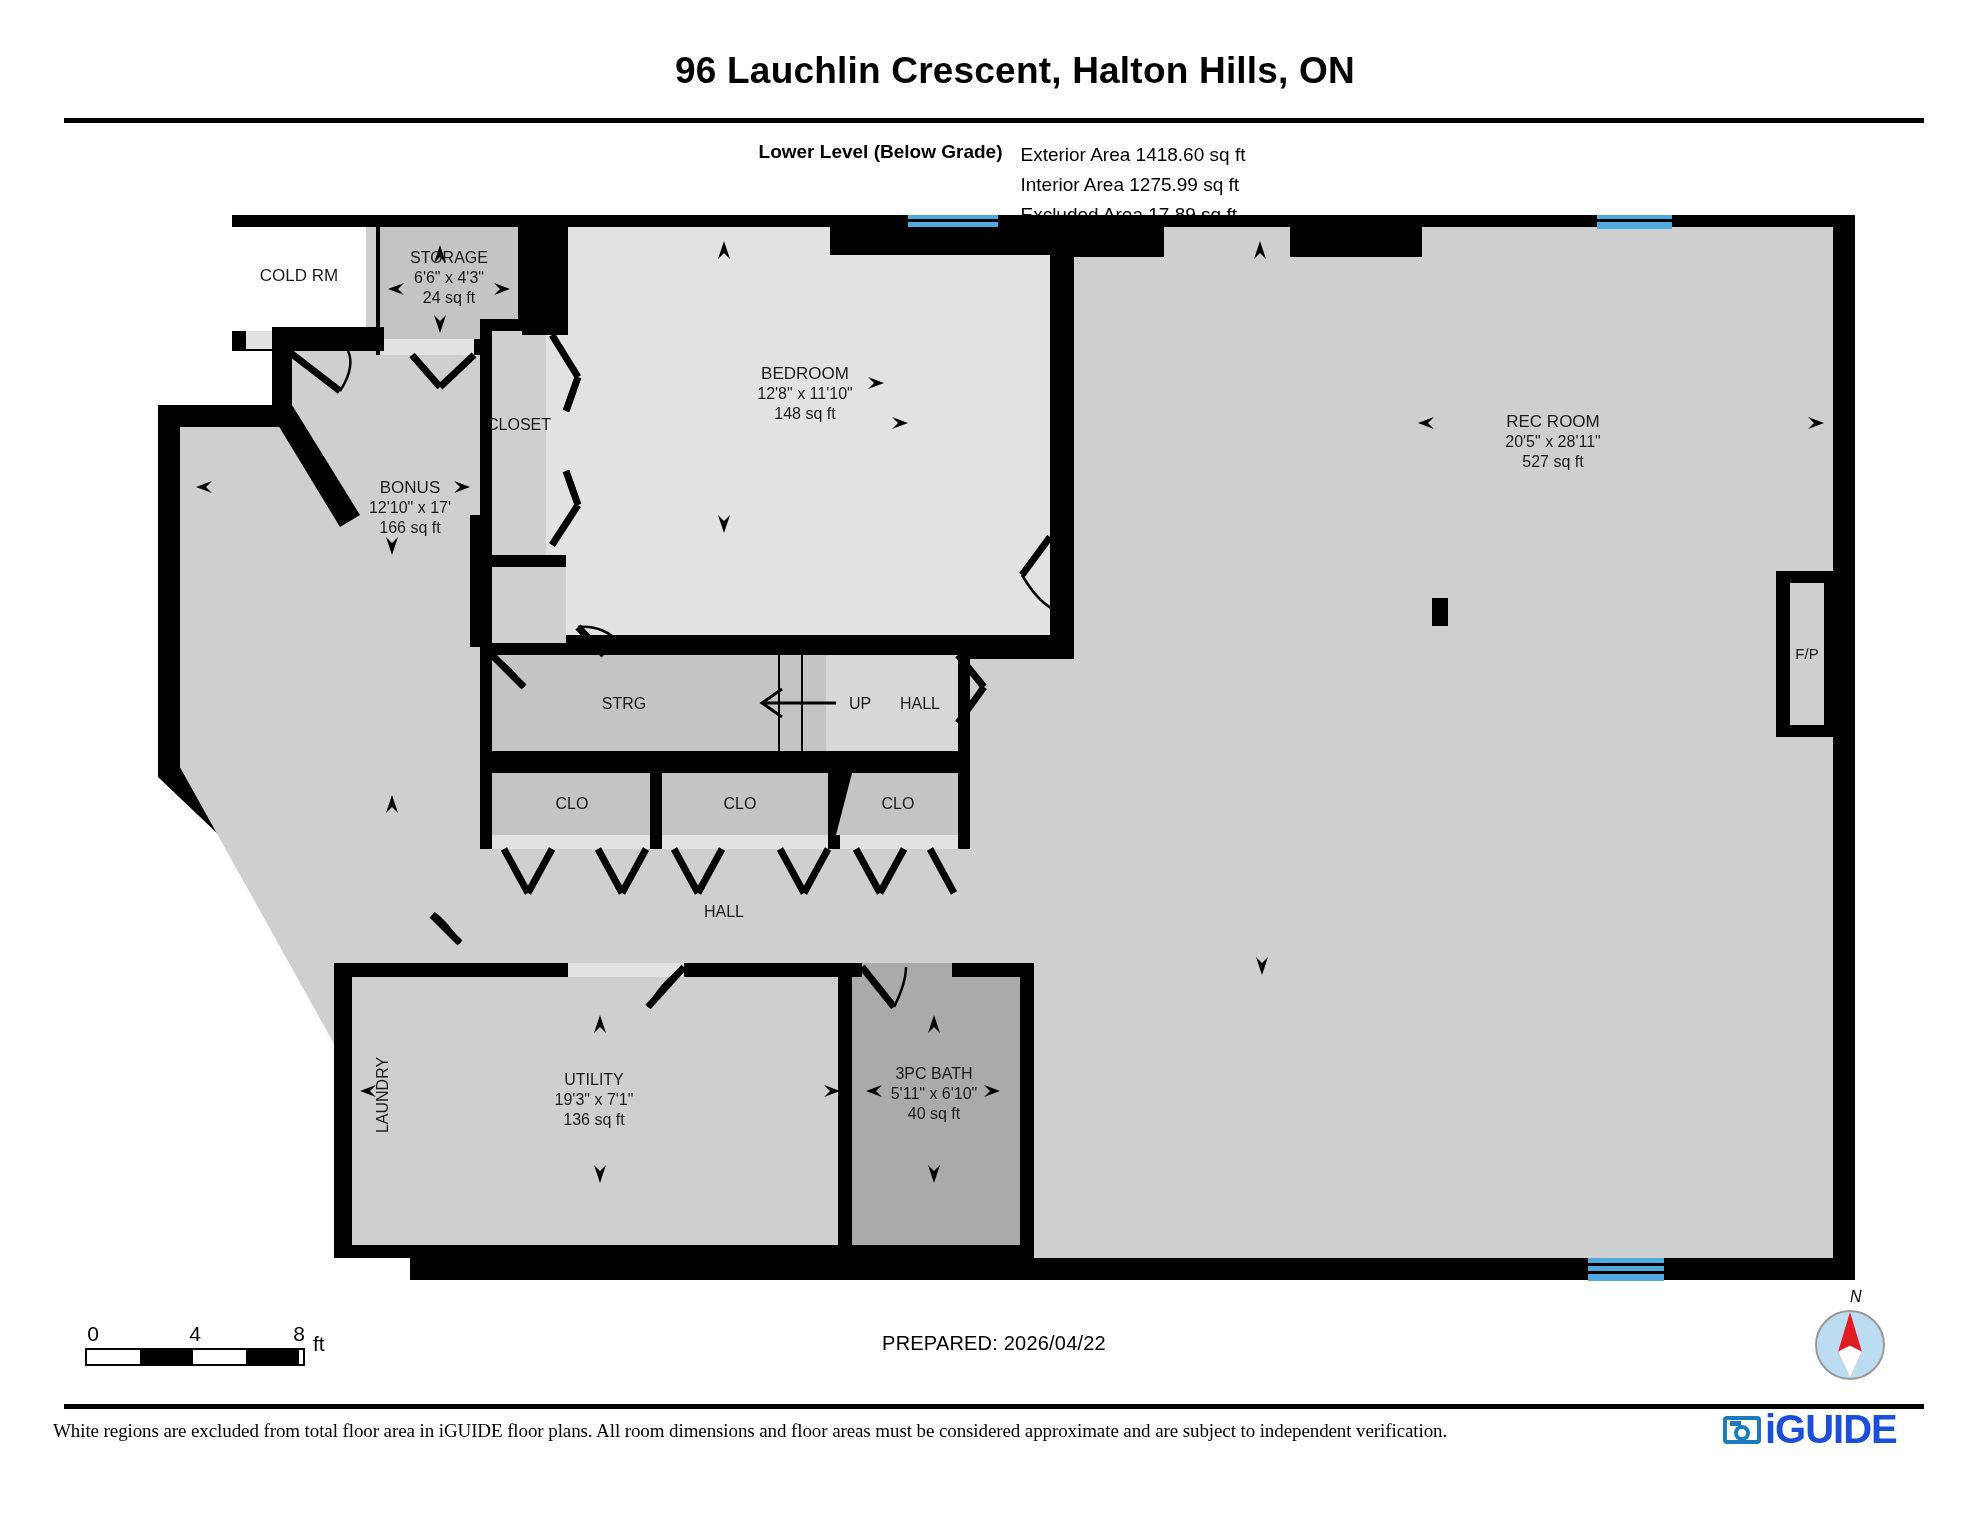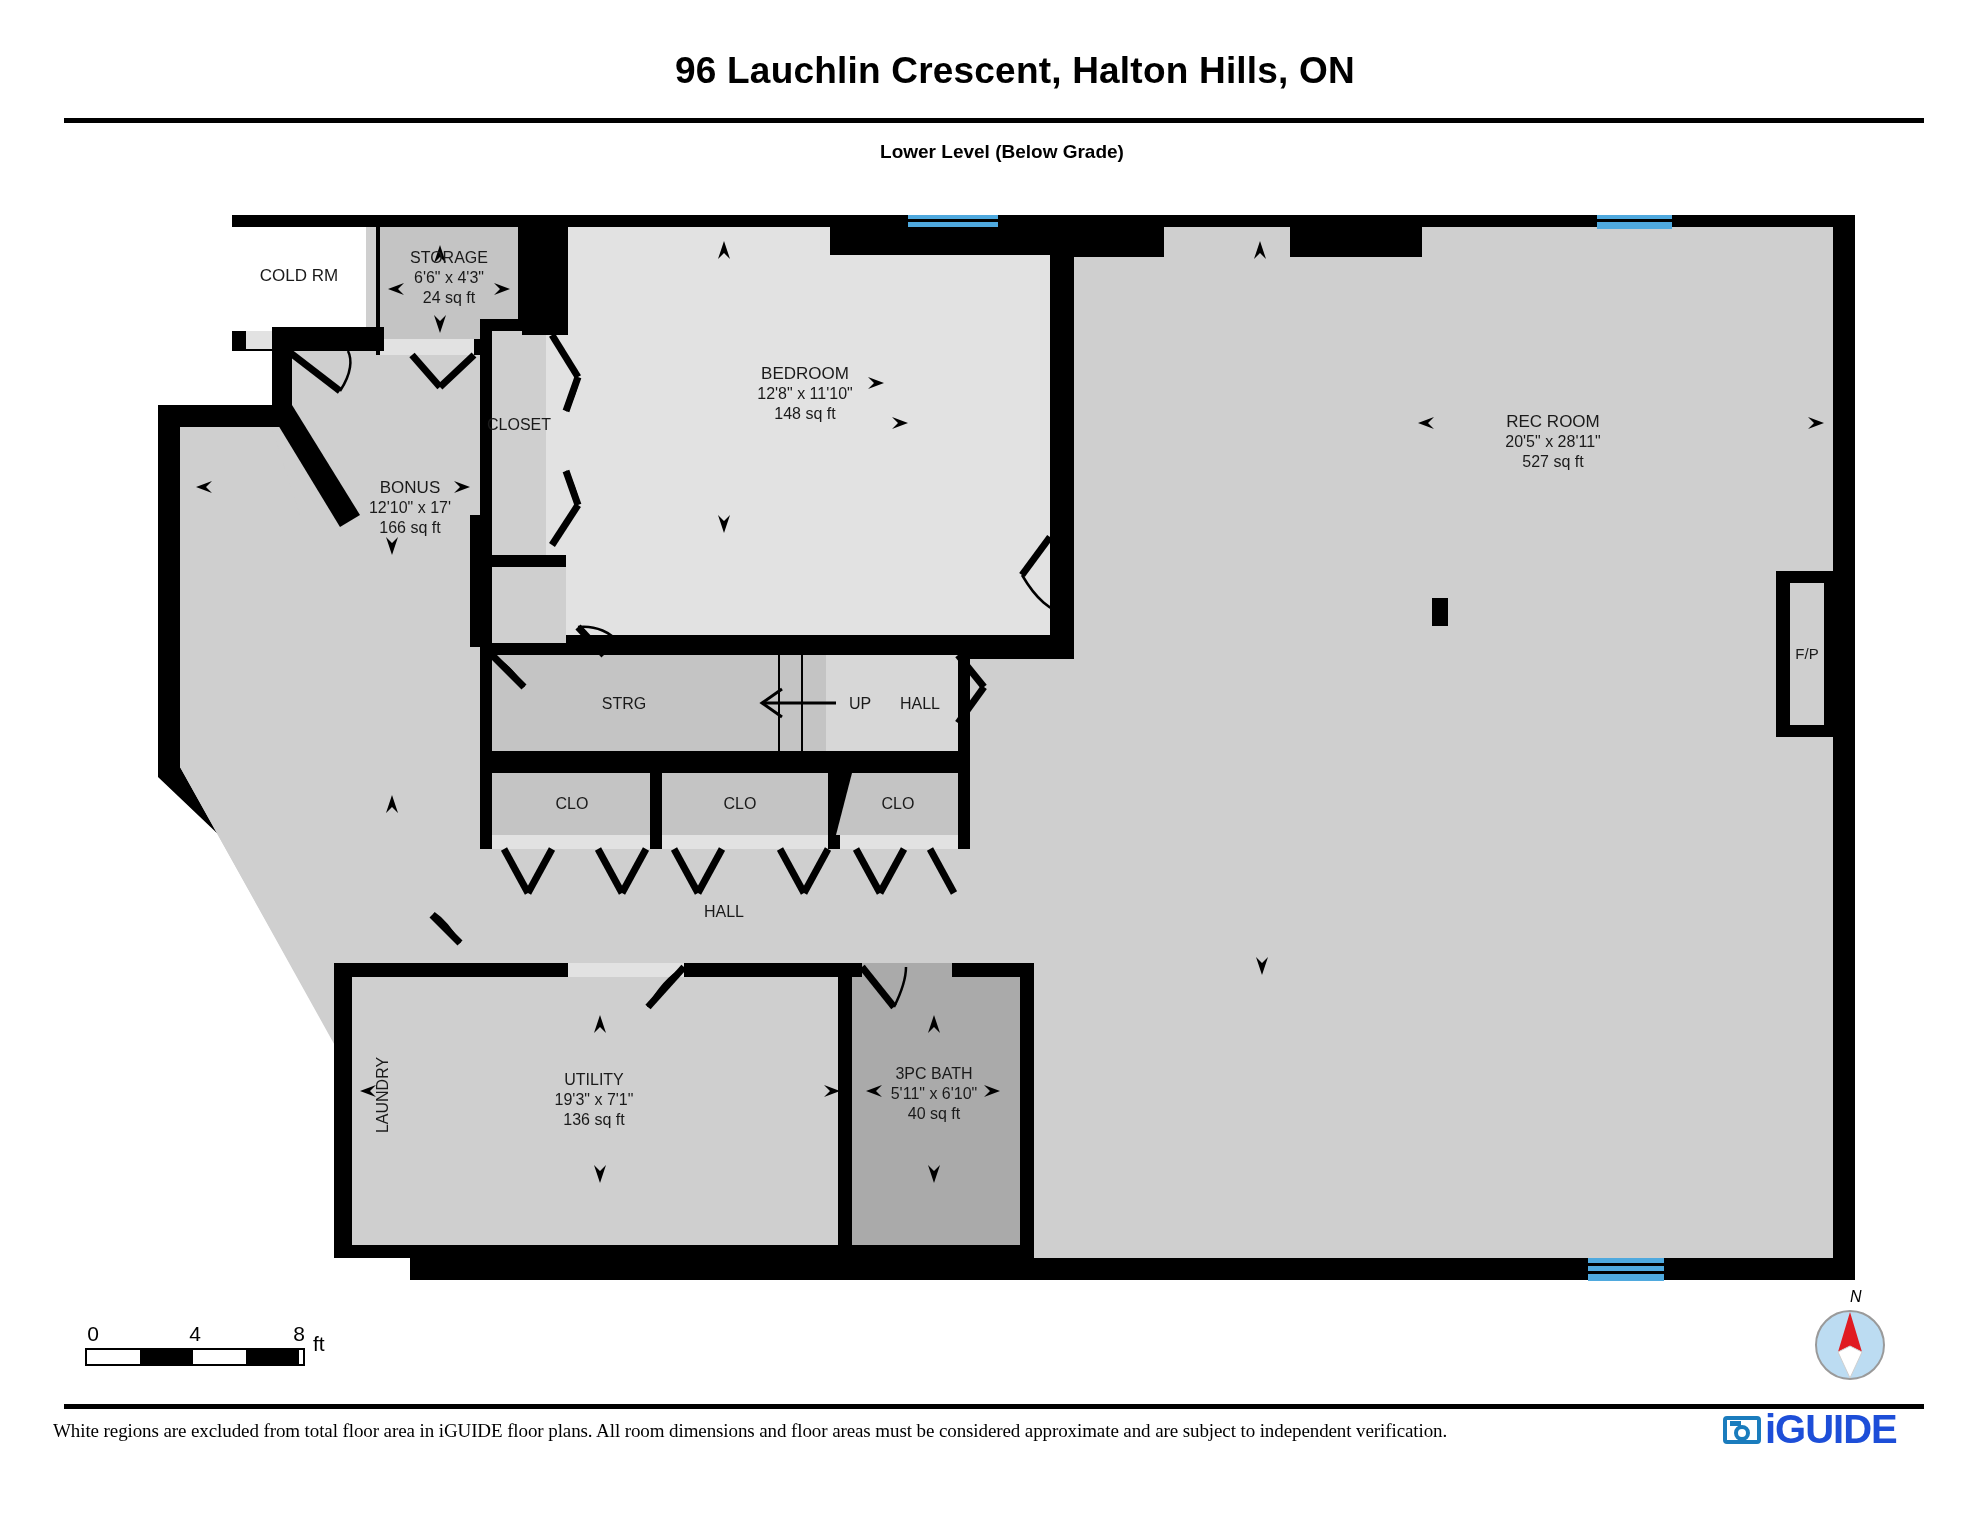--- a/index.html
+++ b/index.html
@@ -52,20 +52,25 @@
 </head>
 <body>
 
 <div class="page">
 
   <div class="title">96 Lauchlin Crescent, Halton Hills, ON</div>
   <div class="rule-top"></div>
 
   <div class="meta">
     <div class="meta-level">Lower Level (Below Grade)</div>
+    <div class="meta-areas">
+      <div>Exterior Area 1418.60 sq ft</div>
+      <div>Interior Area 1275.99 sq ft</div>
+      <div>Excluded Area 17.89 sq ft</div>
+    </div>
   </div>
 
   <svg class="plan" viewBox="0 0 1988 1070">
 
     <g>
       <path fill="#000000" d="
         M 272,0 L 1855,0 L 1855,790 L 1855,1065 L 410,1065 L 410,790
         L 410,790 L 160,555 L 160,190 L 272,190 Z
         M 292,22 L 1833,22 L 1833,1043 L 432,1043 L 432,800 L 182,565 L 182,212 L 292,212 Z"></path>
 
@@ -425,20 +430,21 @@
       <span style="left:110px">4</span>
       <span style="left:214px">8</span>
     </div>
     <div class="scale-track">
       <i style="left:53px;width:53px"></i>
       <i style="left:159px;width:53px"></i>
     </div>
     <div class="scale-ft">ft</div>
   </div>
 
+  <div class="prepared">PREPARED: 2026/04/22</div>
 
   <div class="compass-n">N</div>
   <svg class="compass" viewBox="0 0 90 90">
     <circle cx="45" cy="45" r="34" fill="#BCDCF2" stroke="#9a9a9a" stroke-width="2"></circle>
     <polygon points="45,12 57,52 45,46 33,52" fill="#E01B22"></polygon>
     <polygon points="45,78 57,52 45,46 33,52" fill="#ffffff" stroke="#cfcfcf" stroke-width="1"></polygon>
   </svg>
 
   <div class="rule-bot"></div>
   <div class="disclaimer">White regions are excluded from total floor area in iGUIDE floor plans. All room dimensions and floor areas must be considered approximate and are subject to independent verification.</div>

